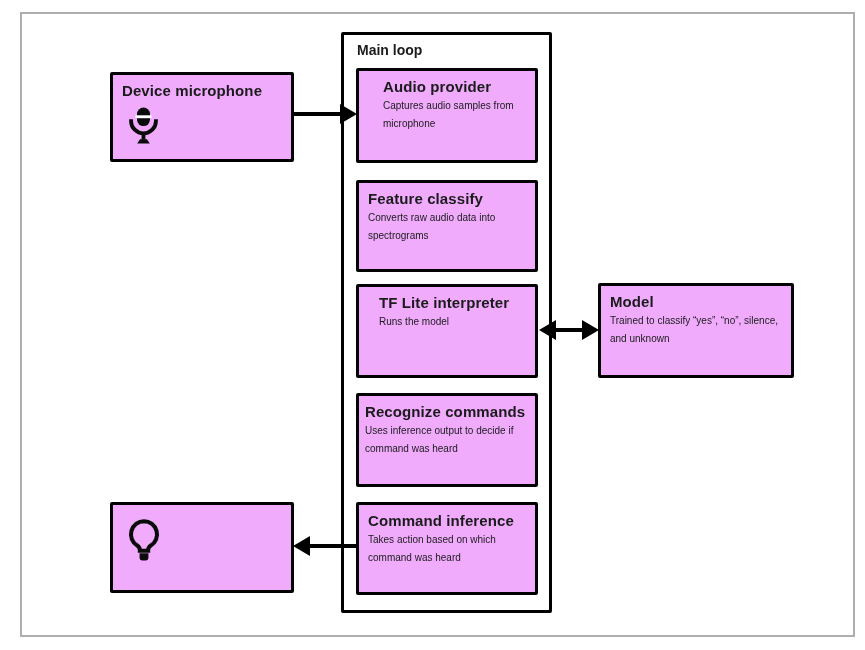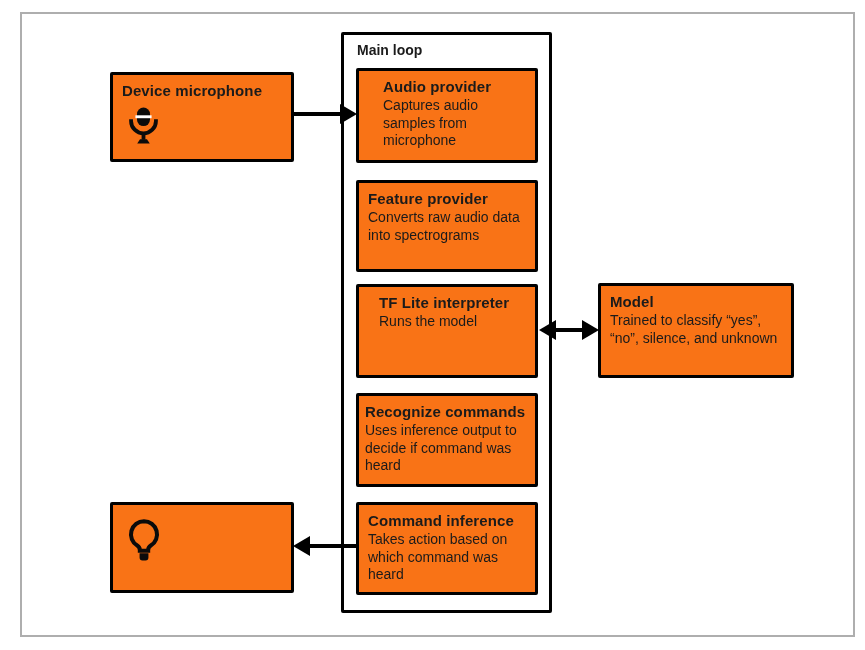--- a/index.html
+++ b/index.html
@@ -18,34 +18,34 @@
   }
   .outer-frame {
     position: absolute;
     left: 20px; top: 12px;
     width: 835px; height: 625px;
     border: 2px solid #aeaeae;
     box-sizing: border-box;
   }
   .node {
     position: absolute;
-    background: #f97316;
+    background: #f0abfc;
     border: 3px solid #000000;
     border-radius: 2px;
     box-sizing: border-box;
     padding: 7px 9px;
   }
   .node-title {
     font-size: 15px;
     font-weight: bold;
     line-height: 18px;
     letter-spacing: 0.1px;
   }
   .node-desc {
-    font-size: 14px;
+    font-size: 10px;
     line-height: 17.5px;
     margin-top: 1px;
   }
   .main-loop {
     position: absolute;
     left: 341px; top: 32px;
     width: 211px; height: 581px;
     border: 3px solid #000000;
     border-radius: 2px;
     box-sizing: border-box;
@@ -136,21 +136,21 @@
 
   <div class="main-loop"></div>
   <div class="main-loop-label">Main loop</div>
 
   <div class="node step step-0">
     <div class="node-title">Audio provider</div>
     <div class="node-desc">Captures audio samples from microphone</div>
   </div>
 
   <div class="node step step-1">
-    <div class="node-title">Feature provider</div>
+    <div class="node-title">Feature classify</div>
     <div class="node-desc">Converts raw audio data into spectrograms</div>
   </div>
 
   <div class="node step step-2">
     <div class="node-title">TF Lite interpreter</div>
     <div class="node-desc">Runs the model</div>
   </div>
 
   <div class="node step step-3">
     <div class="node-title">Recognize commands</div>

